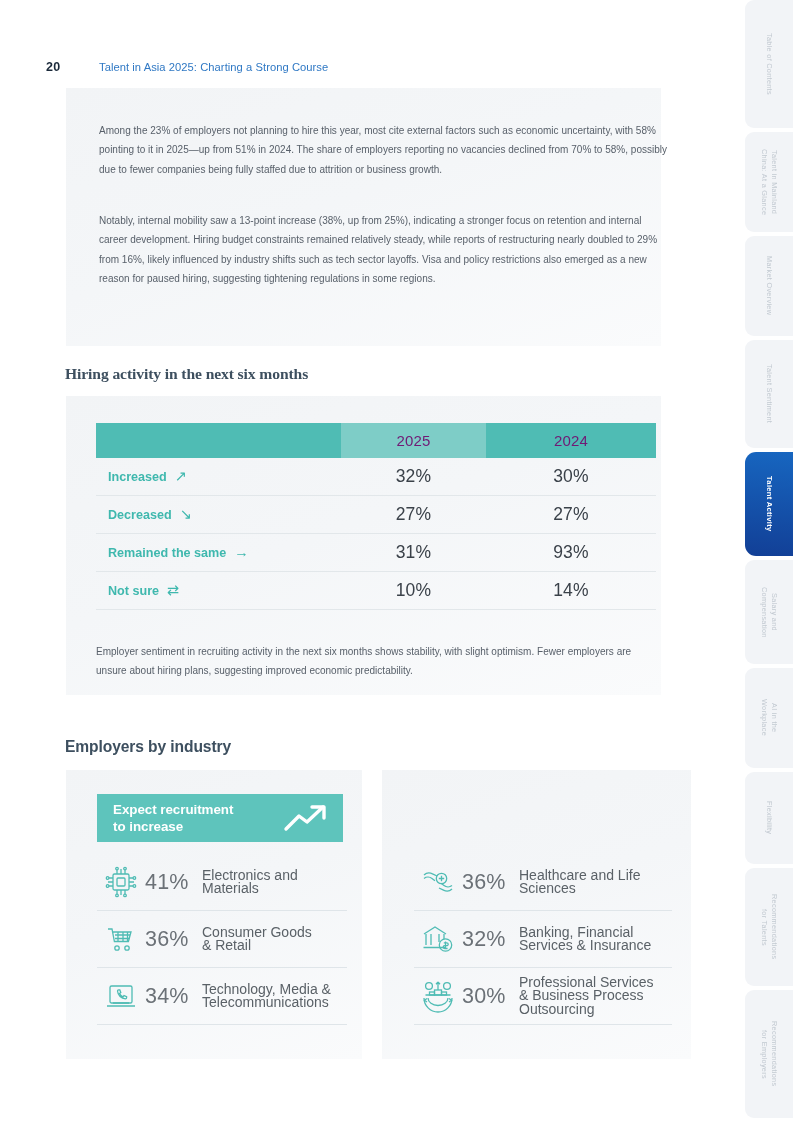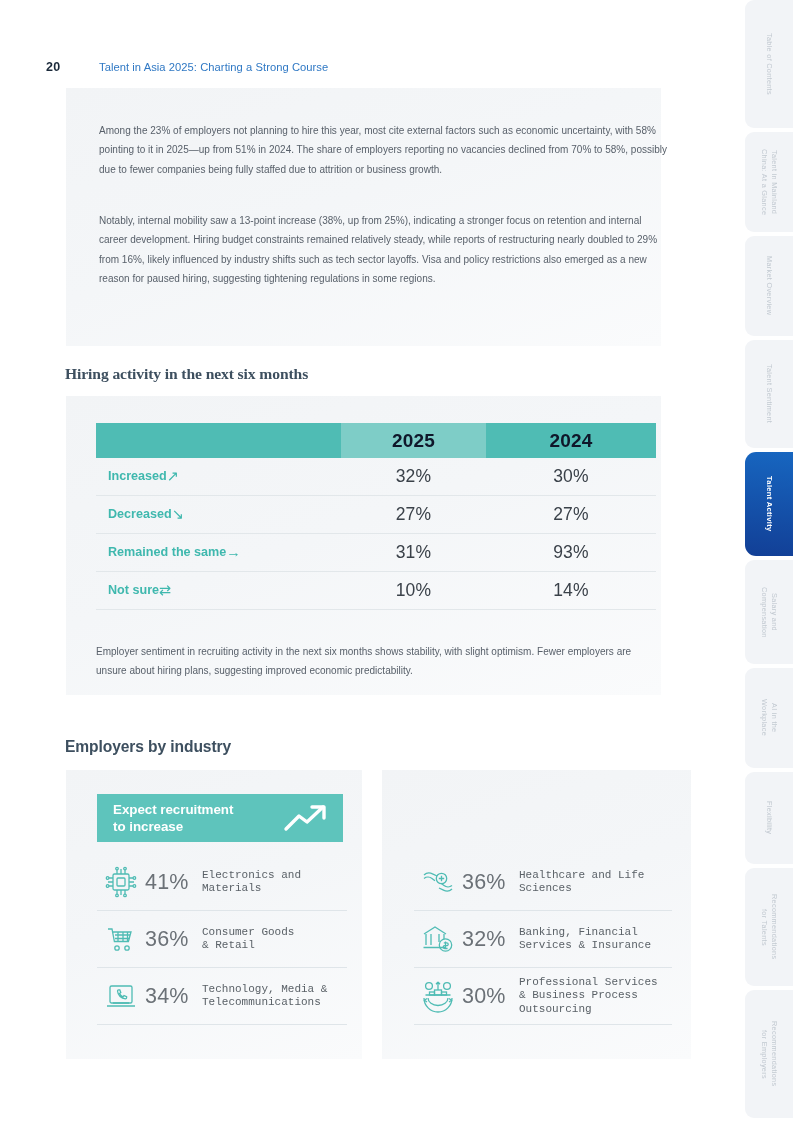--- a/index.html
+++ b/index.html
@@ -48,31 +48,31 @@
   
   #table-panel { left: 66px; top: 396px; width: 595px; height: 299px; }
 
   .tbl { position: absolute; left: 30px; top: 27px; width: 560px; }
   .tbl-head { display: flex; height: 35px; }
   .th-blank { width: 245px; background: #4fbcb4; }
   .th-2025  { width: 145px; background: #7ecdc7; }
   .th-2024  { width: 170px; background: #4fbcb4; }
   .th-2025 span, .th-2024 span {
     display: block; text-align: center; line-height: 35px;
-    color: #0f172a; font-size: 19px; font-weight: bold; letter-spacing: .2px;
+    color: #701a75; font-size: 15px; font-weight: normal; letter-spacing: .2px;
   }
 
   .tbl-row {
     display: flex; height: 38px; align-items: center;
     border-bottom: 1px solid #e2e7ea;
   }
   .cell-label {
     width: 245px; padding-left: 12px;
     color: #3fb8ae; font-size: 12.6px; font-weight: bold;
-    display: flex; align-items: flex-start; 
+    display: flex; align-items: center; gap: 8px;
   }
   .cell-label .arrow { font-size: 14.5px; font-weight: normal; line-height: 1; }
   .cell-val {
     text-align: center; color: #3a4149;
     font-size: 17.5px; letter-spacing: .2px;
   }
   .cell-2025 { width: 145px; }
   .cell-2024 { width: 170px; }
 
   #table-caption {
@@ -103,23 +103,22 @@
     display: flex; align-items: center;
     border-bottom: 1px solid #dfe5e9;
     min-height: 57px; padding: 5px 0;
   }
   .ind-icon { width: 48px; flex: none; display: flex; align-items: center; justify-content: center; }
   .ind-pct {
     font-size: 21.5px; color: #6b7177; letter-spacing: .2px;
     width: 57px; flex: none; text-align: left;
   }
   .ind-name {
-    font-size: 11px; color: #5a6167; line-height: 13.2px;
+    font-size: 14px; color: #5a6167; line-height: 13.2px;
     white-space: pre-line;
-    font-family: Liberation Mono, monospace;
   }
 
   
   #sidebar { position: absolute; right: 0; top: 0; width: 48px; height: 1121px; }
   .tab {
     position: absolute; right: 0; width: 48px;
     background: #f2f4f7;
     border-radius: 9px 0 0 9px;
     display: flex; align-items: center; justify-content: center;
   }

